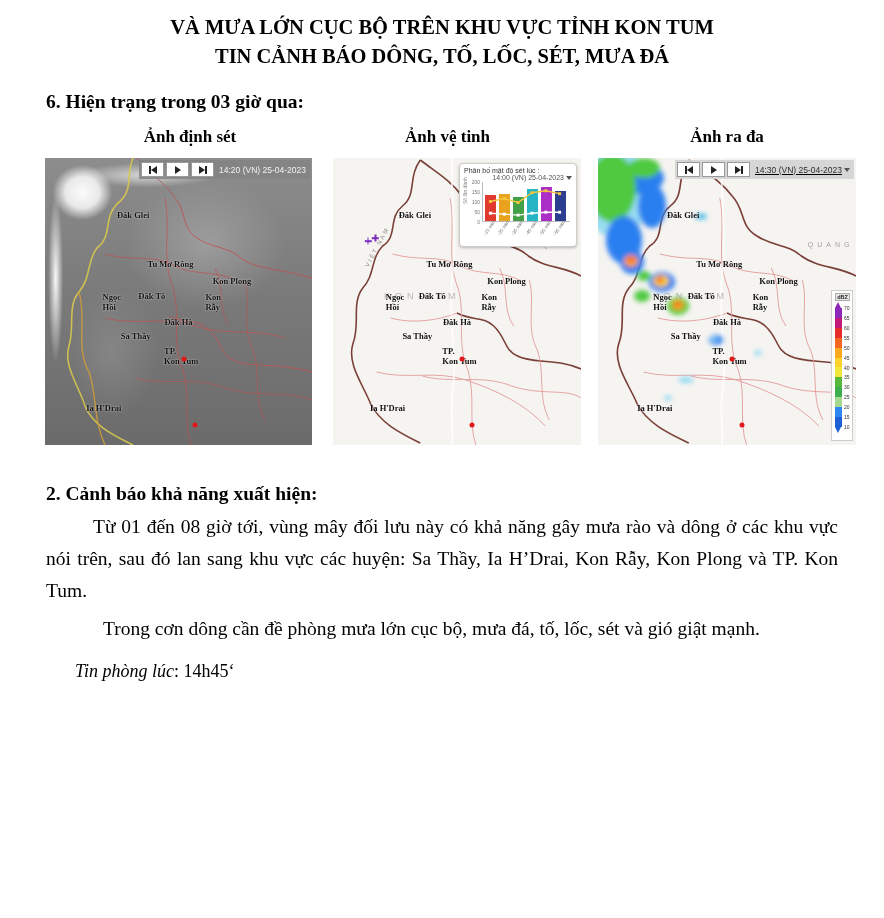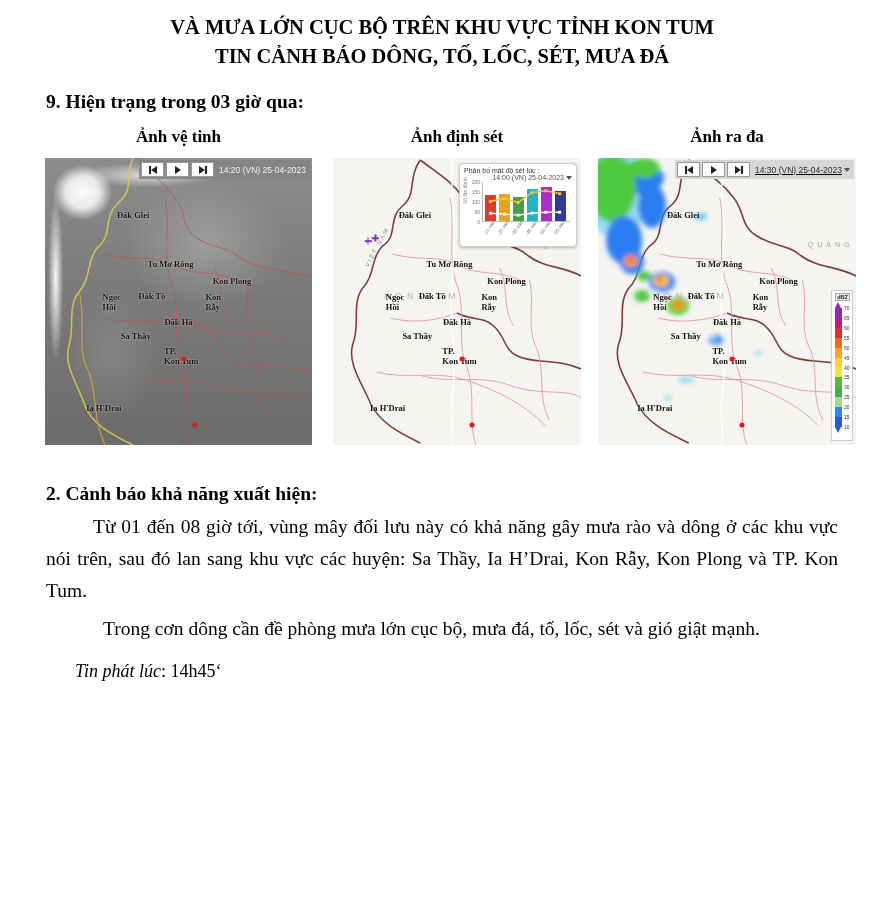--- a/index.html
+++ b/index.html
@@ -98,25 +98,25 @@
 </head>
 <body>
 
 <div class="page">
 
   <div class="doc-title">
     <div>VÀ MƯA LỚN CỤC BỘ TRÊN KHU VỰC TỈNH KON TUM</div>
     <div>TIN CẢNH BÁO DÔNG, TỐ, LỐC, SÉT, MƯA ĐÁ</div>
   </div>
 
-  <div class="sec-heading h1">9. Hiện trạng trong 03 giờ qua:</div>
+  <div class="sec-heading h1">6. Hiện trạng trong 03 giờ qua:</div>
 
   <div class="captions-row">
+    <div class="cap cap-2">Ảnh định sét</div>
     <div class="cap cap-1">Ảnh vệ tinh</div>
-    <div class="cap cap-2">Ảnh định sét</div>
     <div class="cap cap-3">Ảnh ra đa</div>
   </div>
 
   <div class="figures-row">
 
     <div class="map map-sat">
       <svg class="borders" viewBox="0 0 267 287" preserveAspectRatio="none">
         <path d="M88,0 C80,18 90,32 72,46 C58,60 68,78 52,90 C42,102 46,120 34,134 C22,148 30,168 24,188 C18,208 34,228 40,248 C48,268 70,278 88,287" fill="none" stroke="#d8c84e" stroke-width="1.6" opacity=".9"></path>
         <path d="M34,134 C42,160 30,190 44,214 C52,236 48,262 60,287" fill="none" stroke="#cc9a3c" stroke-width="1.4" opacity=".9"></path>
         <path d="M92,0 C104,16 120,24 130,40 C142,54 136,70 152,80 C166,90 182,88 196,100 C212,112 234,110 267,120" fill="none" stroke="#c05050" stroke-width="1" opacity=".8"></path>
@@ -360,16 +360,16 @@
       </div>
     </div>
   </div>
 
   <div class="sec-heading h2">2. Cảnh báo khả năng xuất hiện:</div>
   <p class="para">Từ 01 đến 08 giờ tới, vùng mây đối lưu này có khả năng gây mưa rào và dông ở các khu vực nói trên, sau đó lan sang khu vực các huyện: Sa Thầy, Ia H’Drai, Kon Rẫy, Kon Plong và TP. Kon Tum.</p>
   <p class="para" style="text-indent:57px">Trong cơn dông cần đề phòng mưa lớn cục bộ, mưa đá, tố, lốc, sét và gió giật mạnh.</p>
 
 
   <div class="issued">
-    <span class="lab">Tin phát lúc</span><span>: 14h45‘</span>
+    <span class="lab">Tin phòng lúc</span><span>: 14h45‘</span>
   </div>
 
 </div>
 
 </body></html>

